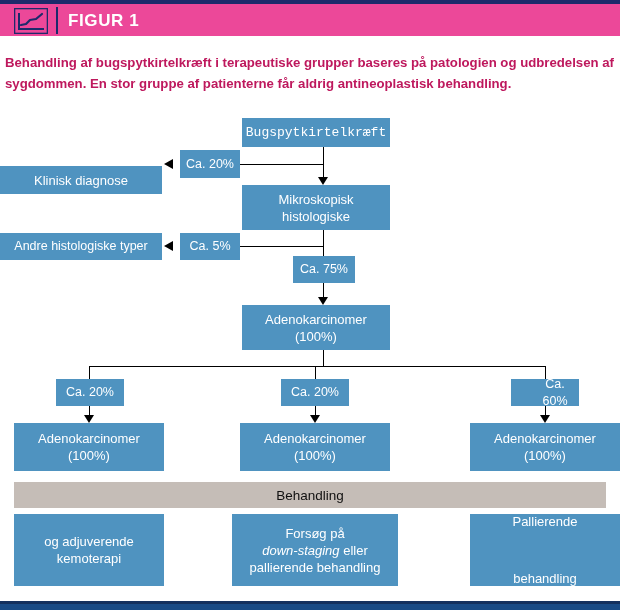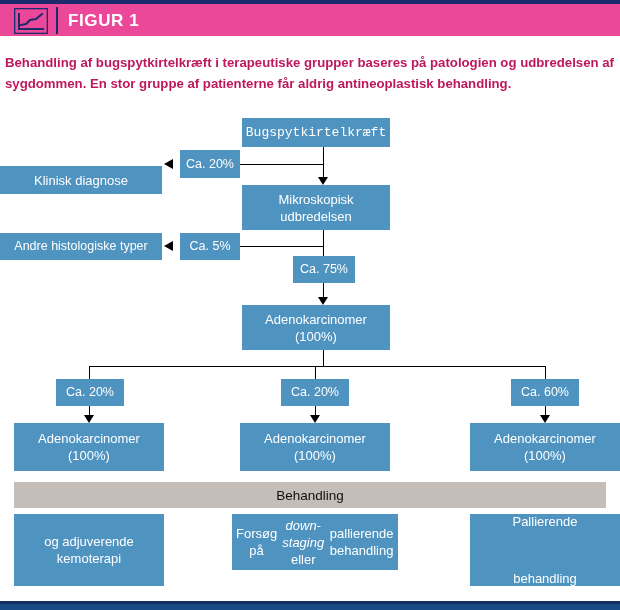--- a/index.html
+++ b/index.html
@@ -108,21 +108,21 @@
     <span>Ca. 20%</span>
   </div>
   <div class="arrow-l" style="left:164px;top:159px;"></div>
 
   <div class="box" style="left:0px;top:150px;width:162px;height:28px;margin-top:16px;">
     <span>Klinisk diagnose</span>
   </div>
 
   <div class="box" style="left:242px;top:185px;width:148px;height:45px;flex-direction:column;">
     <span>Mikroskopisk</span>
-    <span>udbredelsen</span>
+    <span>histologiske</span>
   </div>
 
   <div class="ln v" style="left:323px;top:230px;height:26px;"></div>
 
   <div class="ln h" style="left:240px;top:246px;width:84px;"></div>
 
   <div class="box small" style="left:180px;top:233px;width:60px;height:27px;">
     <span>Ca. 5%</span>
   </div>
   <div class="arrow-l" style="left:164px;top:241px;"></div>
@@ -163,40 +163,40 @@
   <div class="box small" style="left:281px;top:379px;width:68px;height:27px;">
     <span>Ca. 20%</span>
   </div>
   <div class="ln v" style="left:315px;top:406px;height:12px;"></div>
   <div class="arrow-d" style="left:310px;top:415px;"></div>
   <div class="box" style="left:240px;top:423px;width:150px;height:48px;flex-direction:column;">
     <span>Adenokarcinomer</span>
     <span>(100%)</span>
   </div>
 
-  <div class="box small" style="left:511px;top:379px;width:68px;height:27px;">
+  <div class="box small" style="left:511px;top:379px;width:68px;height:27px;padding-left:24px;">
     <span>Ca. 60%</span>
   </div>
   <div class="ln v" style="left:545px;top:406px;height:12px;"></div>
   <div class="arrow-d" style="left:540px;top:415px;"></div>
   <div class="box" style="left:470px;top:423px;width:150px;height:48px;flex-direction:column;">
     <span>Adenokarcinomer</span>
     <span>(100%)</span>
   </div>
 
   <div class="band" style="left:14px;top:482px;width:592px;height:26px;">
     <span>Behandling</span>
   </div>
 
   <div class="box" style="left:14px;top:514px;width:150px;height:72px;flex-direction:column;">
     <span>og adjuverende</span>
     <span>kemoterapi</span>
   </div>
 
-  <div class="box" style="left:232px;top:514px;width:166px;height:56px;flex-direction:row;">
+  <div class="box" style="left:232px;top:514px;width:166px;height:72px;flex-direction:column;">
     <span>Forsøg på</span>
     <span><i>down-staging</i><span> eller</span></span>
     <span>pallierende behandling</span>
   </div>
 
   <div class="box" style="left:470px;top:514px;width:150px;height:72px;flex-direction:column;gap:40px;">
     <span>Pallierende</span>
     <span>behandling</span>
   </div>
 

